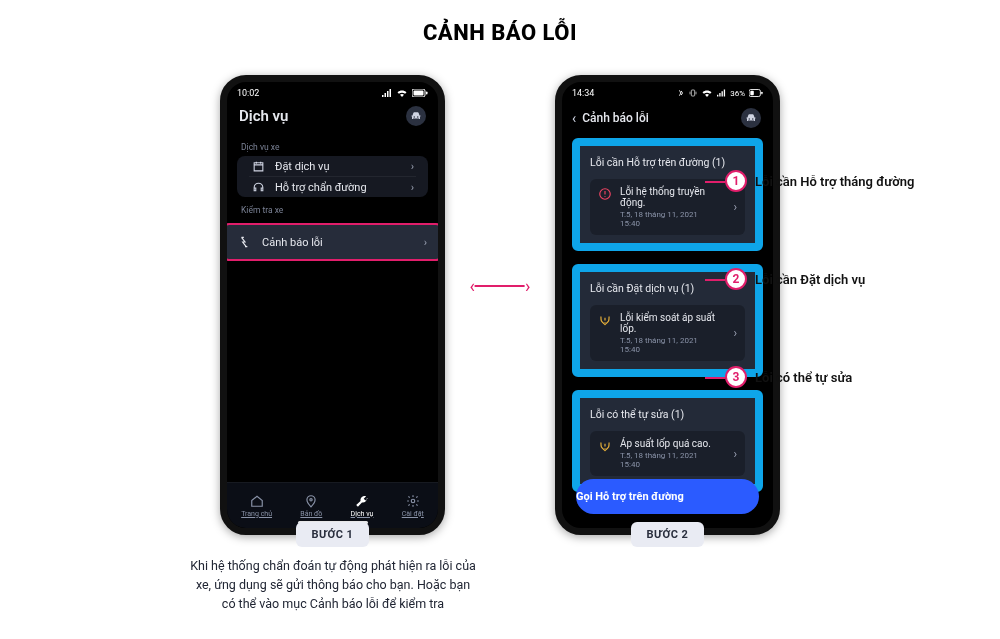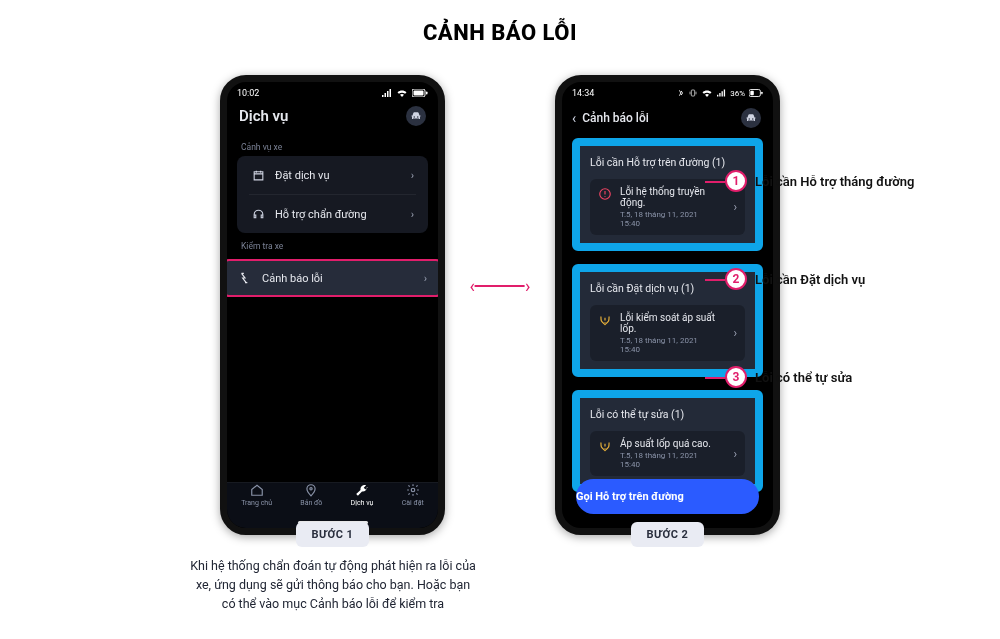--- a/index.html
+++ b/index.html
@@ -55,21 +55,21 @@
   }
   .s1-title { font-size: 15px; font-weight: 600; }
   .round-icon {
     width: 20px; height: 20px; border-radius: 50%;
     background: #2b3140; display:flex; align-items:center; justify-content:center;
   }
   .section-label {
     font-size: 8.5px; color: #7a8194; padding: 8px 14px 4px 14px;
   }
   .row { display: flex; align-items: center; justify-content: space-between;
-    padding: 12px 14px; }
+    padding: 3px 14px; }
   .row-left { display:flex; align-items:center; gap:10px; }
   .row-icon { width:14px; height:14px; display:flex; align-items:center; justify-content:center; }
   .row-label { font-size: 11px; color:#e6e8ee; }
   .chev { font-size: 11px; color:#9aa1b3; }
 
   .group1 { background: rgba(40,46,62,.55); margin: 0 10px; border-radius: 8px; }
   .group1 .divider { height:1px; background: rgba(255,255,255,.06); margin: 0 12px; }
 
   .highlight-row {
     margin: 4px 0;
@@ -82,23 +82,24 @@
     padding: 10px 14px;
     display:flex; align-items:center; justify-content:space-between;
     margin: 0 -5px;
     box-shadow: 0 0 0 3px rgba(225,30,107,.0);
   }
 
   
   .navbar {
     position:absolute; bottom:0; left:0; right:0;
     height: 46px; background: #0b0e16;
-    display:flex; align-items:flex-start; justify-content:space-around;
+    display:flex; align-items:center; justify-content:space-around;
     font-size: 7px; color:#8a93a8;
     border-top: 1px solid rgba(255,255,255,.05);
+    text-decoration: underline;
   }
   .nav-item { display:flex; flex-direction:column; align-items:center; gap:2px; }
   .nav-item.active { color:#fff; }
   .nav-icon { width:14px; height:14px; }
   .home-indicator { position:absolute; bottom:4px; left:50%; transform:translateX(-50%);
     width:70px; height:3px; border-radius:3px; background:#fff; opacity:.9; }
 
   
   .s2-header {
     display:flex; align-items:center; justify-content:space-between;
@@ -194,21 +195,21 @@
     </div>
     <div class="s1-title-row">
       <span class="s1-title">Dịch vụ</span>
       <span class="round-icon">
         <svg width="12" height="12" viewBox="0 0 24 24">
             <path fill="#cfd4e2" d="M5 11l1.5-4.5C7 5 8 4.5 9 4.5h6c1 0 2 .5 2.5 2L19 11h2v2h-1.2c.1.3.2.7.2 1v4h-2v-1H6v1H4v-4c0-.3.1-.7.2-1H3v-2zM7 14a1.5 1.5 0 103 0 1.5 1.5 0 00-3 0zm7 0a1.5 1.5 0 103 0 1.5 1.5 0 00-3 0z"></path>
           </svg>
       </span>
     </div>
 
-    <div class="section-label">Cảnh vụ xe</div>
+    <div class="section-label">Dịch vụ xe</div>
     <div class="group1">
       <div class="row">
         <span class="row-left">
           <span class="row-icon">
             <svg width="13" height="13" viewBox="0 0 24 24">
                 <path fill="none" stroke="#cfd4e2" stroke-width="2" d="M4 5h16v15H4zM4 9h16M8 3v4M16 3v4"></path>
               </svg>
           </span>
           <span class="row-label">Đặt dịch vụ</span>
         </span>

